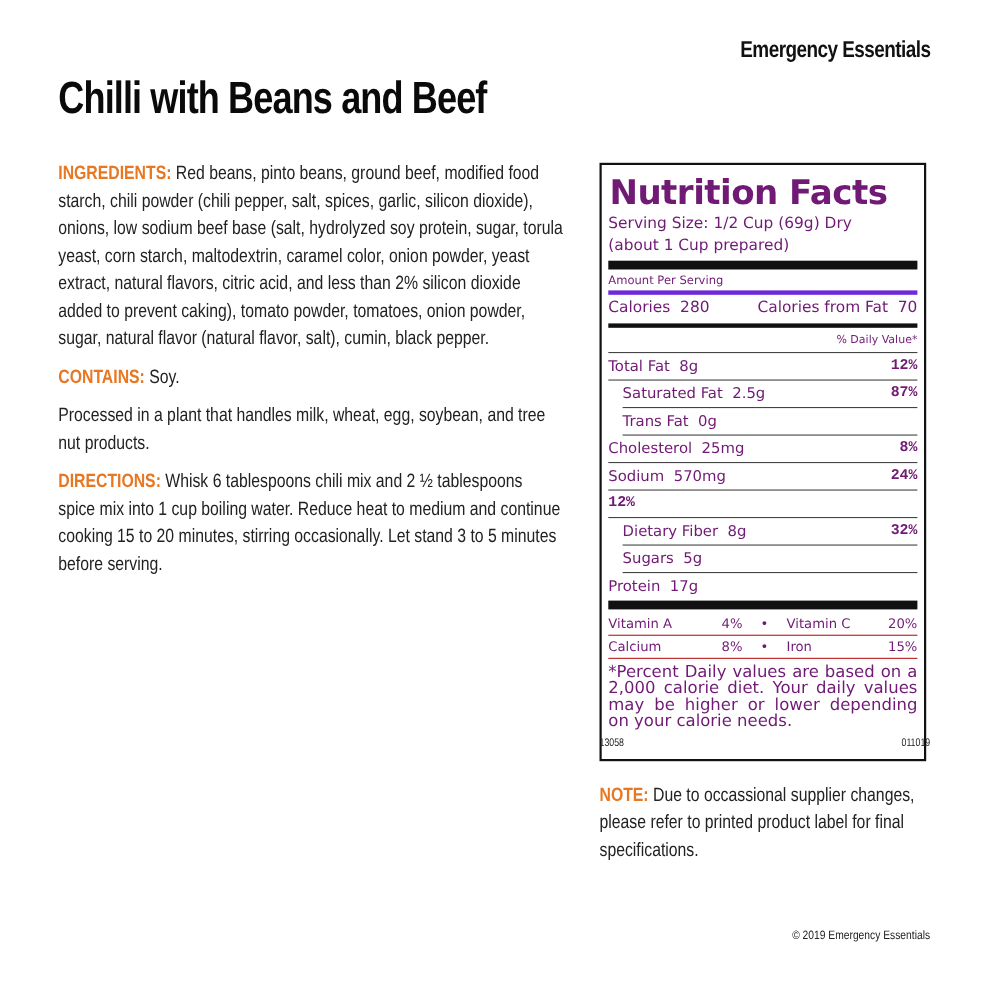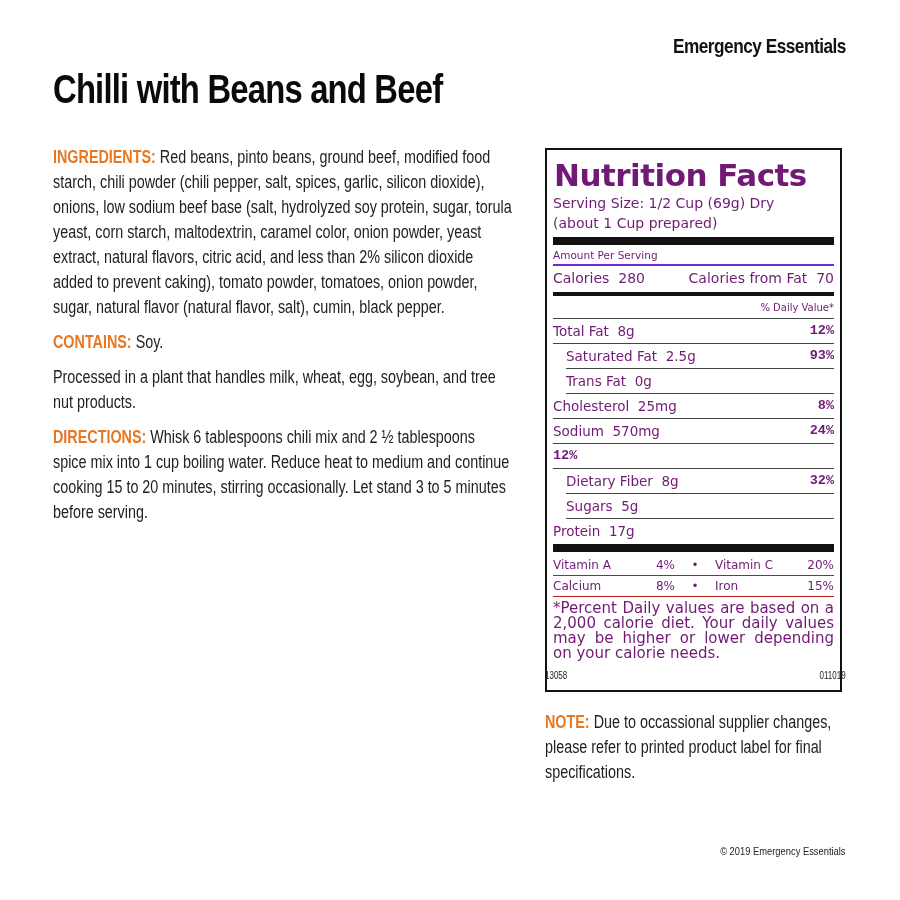--- a/index.html
+++ b/index.html
@@ -7,21 +7,21 @@
   .brand { position:absolute; right:54px; top:34px; font-family:"Liberation Sans", sans-serif; font-weight:bold; font-size:21px; letter-spacing:-0.6px; transform:scaleX(0.82); transform-origin:right center; color:#111; }
   .title { position:absolute; left:53px; top:66px; font-family:"Liberation Sans", sans-serif; font-weight:bold; font-size:41px; letter-spacing:-1px; transform:scaleX(0.80); transform-origin:left center; white-space:nowrap; color:#0a0a0a; }
   .left { position:absolute; left:53px; top:145px; width:560px; transform:scaleX(0.82); transform-origin:left top; font-family:"Liberation Sans", sans-serif; font-size:17.5px; line-height:25px; color:#222; }
   .left p { margin:0 0 10px 0; }
   .lbl { color:#e87722; font-weight:bold; }
   .nf { position:absolute; left:545px; top:148px; width:297px; border:2px solid #111; padding:6px 6px 6px 6px; font-family:"DejaVu Sans", sans-serif; color:#701a75; box-sizing:border-box; height:544px; }
   .nf-title { font-weight:bold; font-size:31px; line-height:34px; letter-spacing:-0.5px; margin:2px 0 2px 1px; white-space:nowrap; }
   .nf-serv { font-size:14px; line-height:19.5px; }
   .bar-thick { height:8px; background:#111; margin:4px 0 3px 0; }
   .bar-med { height:4px; background:#111; margin:2px 0 2px 0; }
-  .small { font-size:10.5px; line-height:14px; padding-bottom:2px; border-bottom:2px solid #6d28d9; }
+  .small { font-size:10.5px; line-height:14px; padding-bottom:2px; border-bottom:4px solid #6d28d9; }
   .row { display:flex; justify-content:space-between; font-size:13.5px; line-height:24px; border-bottom:1px solid #444; }
   .row.indent { margin-left:13px; }
   .row b { font-weight:normal; }
   .row .dv { font-weight:bold;font-family:Liberation Mono, monospace; }
   .dvh { text-align:right; font-size:10px; line-height:20px; border-bottom:1px solid #444; }
   .vrow { display:flex; font-size:12px; line-height:20px; border-bottom:1px solid #b91c1c; }
   .vrow span { display:inline-block; }
   .fn { font-size:15px; line-height:15px; text-align:justify; padding:4px 0 0 0; }
   .codes { position:absolute; top:670px; font-family:"Liberation Sans", sans-serif; font-size:10px; transform:scaleX(0.8); color:#222; }
   .note { position:absolute; left:545px; top:710px; width:360px; transform:scaleX(0.82); transform-origin:left top; font-family:"Liberation Sans", sans-serif; font-size:17.5px; line-height:25px; color:#222; }
@@ -52,21 +52,21 @@
   </div>
   <div class="bar-med"></div>
   <div class="dvh">% Daily Value*</div>
 
   <div class="row">
       <span><b>Total Fat</b>&nbsp; <span>8g</span></span>
       <span class="dv">12%</span>
     </div>
   <div class="row indent">
       <span><span>Saturated Fat</span>&nbsp; <span>2.5g</span></span>
-      <span class="dv">93%</span>
+      <span class="dv">87%</span>
     </div>
   <div class="row indent">
       <span><span>Trans Fat</span>&nbsp; <span>0g</span></span>
       <span class="dv"></span>
     </div>
   <div class="row">
       <span><b>Cholesterol</b>&nbsp; <span>25mg</span></span>
       <span class="dv">8%</span>
     </div>
   <div class="row">

